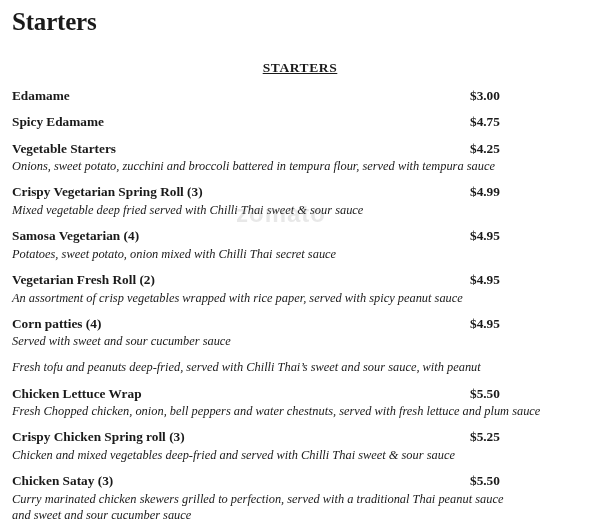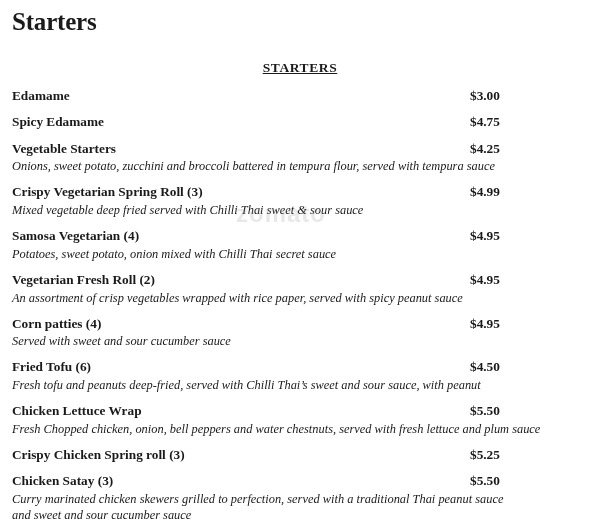--- a/index.html
+++ b/index.html
@@ -152,40 +152,37 @@
 
     <li class="menu-item">
       <div class="item-row">
         <span class="item-name">Corn patties (4)</span>
         <span class="item-price">$4.95</span>
       </div>
       <div class="item-desc">Served with sweet and sour cucumber sauce</div>
     </li>
 
     <li class="menu-item">
-      <div class="item-row">
-        <span class="item-name">Fried Tofu (6)</span>
-        <span class="item-price">$4.50</span>
-      </div>
       <div class="item-desc">Fresh tofu and peanuts deep-fried, served with Chilli Thai’s sweet and sour sauce, with peanut</div>
     </li>
 
     <li class="menu-item">
       <div class="item-row">
         <span class="item-name">Chicken Lettuce Wrap</span>
         <span class="item-price">$5.50</span>
       </div>
       <div class="item-desc">Fresh Chopped chicken, onion, bell peppers and water chestnuts, served with fresh lettuce and plum sauce</div>
     </li>
 
     <li class="menu-item">
       <div class="item-row">
         <span class="item-name">Crispy Chicken Spring roll (3)</span>
         <span class="item-price">$5.25</span>
       </div>
+      <div class="item-desc">Chicken and mixed vegetables deep-fried and served with Chilli Thai sweet &amp; sour sauce</div>
     </li>
 
     <li class="menu-item">
       <div class="item-row">
         <span class="item-name">Chicken Satay (3)</span>
         <span class="item-price">$5.50</span>
       </div>
       <div class="item-desc">Curry marinated chicken skewers grilled to perfection, served with a traditional Thai peanut sauce</div>
       <div class="item-desc-line2">and sweet and sour cucumber sauce</div>
     </li>

